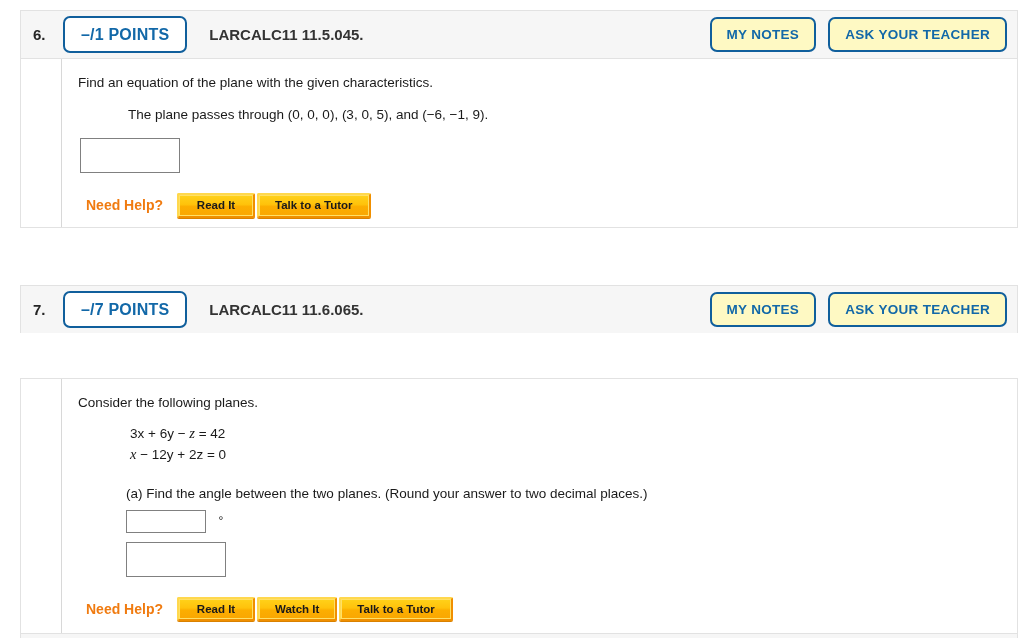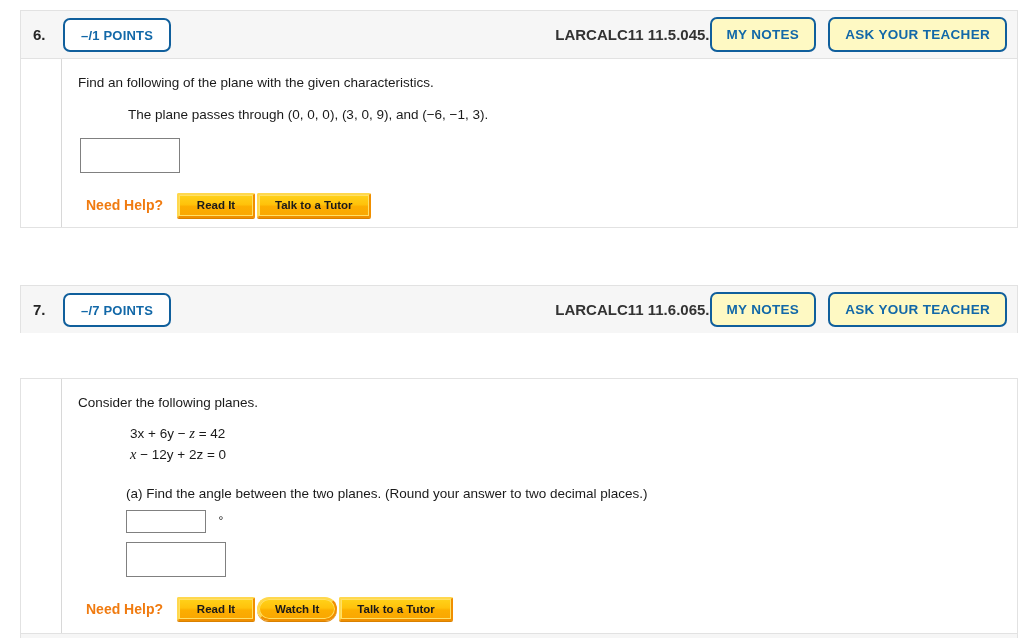--- a/index.html
+++ b/index.html
@@ -39,35 +39,34 @@
     color: #252525;
     width: 30px;
     flex: 0 0 auto;
   }
   .points-badge {
     flex: 0 0 auto;
     border: 2px solid #105f9c;
     border-radius: 7px;
     background: #ffffff;
     color: #1268a8;
-    font-size: 13px;
+    font-size: 16px;
     font-weight: bold;
     letter-spacing: .2px;
     padding: 9px 16px 8px;
     line-height: 1;
     white-space: nowrap;
   }
   .qtitle {
     margin-left: 22px;
     font-size: 15px;
     font-weight: bold;
     color: #333333;
     flex: 1 1 auto;
     white-space: nowrap;
-    text-align: right;
   }
   .hdr-btns {
     display: flex;
     gap: 12px;
     flex: 0 0 auto;
   }
   .hdr-btn {
     border: 2px solid #105f9c;
     border-radius: 7px;
     background: #fef9c3;
@@ -172,22 +171,22 @@
       <span class="points-badge">–/1 POINTS</span>
       <span class="qtitle">LARCALC11 11.5.045.</span>
       <span class="hdr-btns">
         <button class="hdr-btn">MY NOTES</button>
         <button class="hdr-btn">ASK YOUR TEACHER</button>
       </span>
     </div>
     <div class="qbody" style="height:170px;">
       <div class="gutter"></div>
       <div class="qcontent">
-        <div class="prompt">Find an following of the plane with the given characteristics.</div>
-        <div class="prompt indent-1">The plane passes through (0, 0, 0), (3, 0, 9), and (−6, −1, 3).</div>
+        <div class="prompt">Find an equation of the plane with the given characteristics.</div>
+        <div class="prompt indent-1">The plane passes through (0, 0, 0), (3, 0, 5), and (−6, −1, 9).</div>
         <div style="margin-top:14px;margin-left:2px;">
           <input class="ansbox" type="text" value="" style="">
         </div>
         <div class="needhelp-row">
           <span class="needhelp-label">Need Help?</span>
           <span class="help-btns">
             <button class="help-btn" style="min-width:78px;">Read It</button>
             <button class="help-btn" style="min-width:78px;">Talk to a Tutor</button>
           </span>
         </div>
@@ -219,21 +218,21 @@
         </div>
 
         <div class="indent-part" style="margin-top:9px;">
           <input class="ansbox" type="text" value="" style="">
         </div>
 
         <div class="needhelp-row">
           <span class="needhelp-label">Need Help?</span>
           <span class="help-btns">
             <button class="help-btn" style="min-width:78px;">Read It</button>
-            <button class="help-btn" style="min-width:78px;border-radius:12px;">Watch It</button>
+            <button class="help-btn" style="min-width:78px;">Watch It</button>
             <button class="help-btn" style="min-width:78px;">Talk to a Tutor</button>
           </span>
         </div>
       </div>
     </div>
   </div>
 
   <div class="qcard" style="top:633px;">
     <div class="qheader"></div>
   </div>

